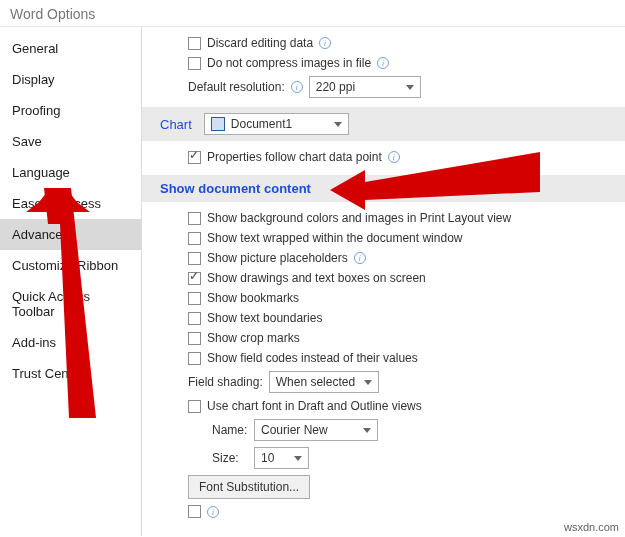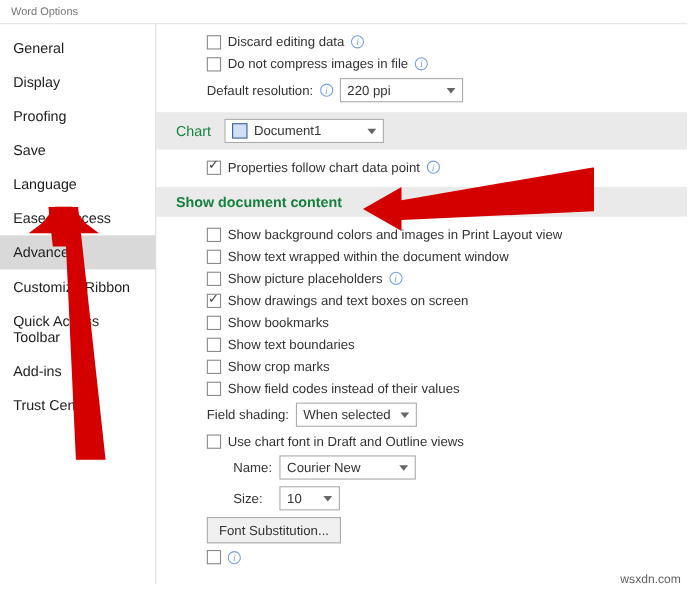--- a/index.html
+++ b/index.html
@@ -10,21 +10,21 @@
     color: #333;
     background: #fff;
     width: 625px;
     height: 537px;
     overflow: hidden;
     position: relative;
   }
   .title {
     padding: 6px 10px 4px;
     color: #777;
-    font-size: 10px;
+    font-size: 14px;
     border-bottom: 1px solid #e4e4e4;
   }
   .layout {
     display: flex;
     height: calc(100% - 28px);
   }
   .sidebar {
     width: 142px;
     border-right: 1px solid #dcdcdc;
     padding-top: 6px;
@@ -81,21 +81,21 @@
   .section-bar {
     background: #eaeaea;
     margin: 6px -12px 6px -18px;
     padding: 6px 18px;
     display: flex;
     align-items: center;
     gap: 12px;
     font-size: 13px;
     color: #595959;
   }
-  .section-bar .label { color: #15803d; }
+  .section-bar .label { color: #1d4ed8; }
   .select, .btn {
     border: 1px solid #ababab;
     background: #fff;
     font-size: 12px;
     color: #333;
     height: 22px;
     display: inline-flex;
     align-items: center;
     padding: 0 6px;
     gap: 6px;

